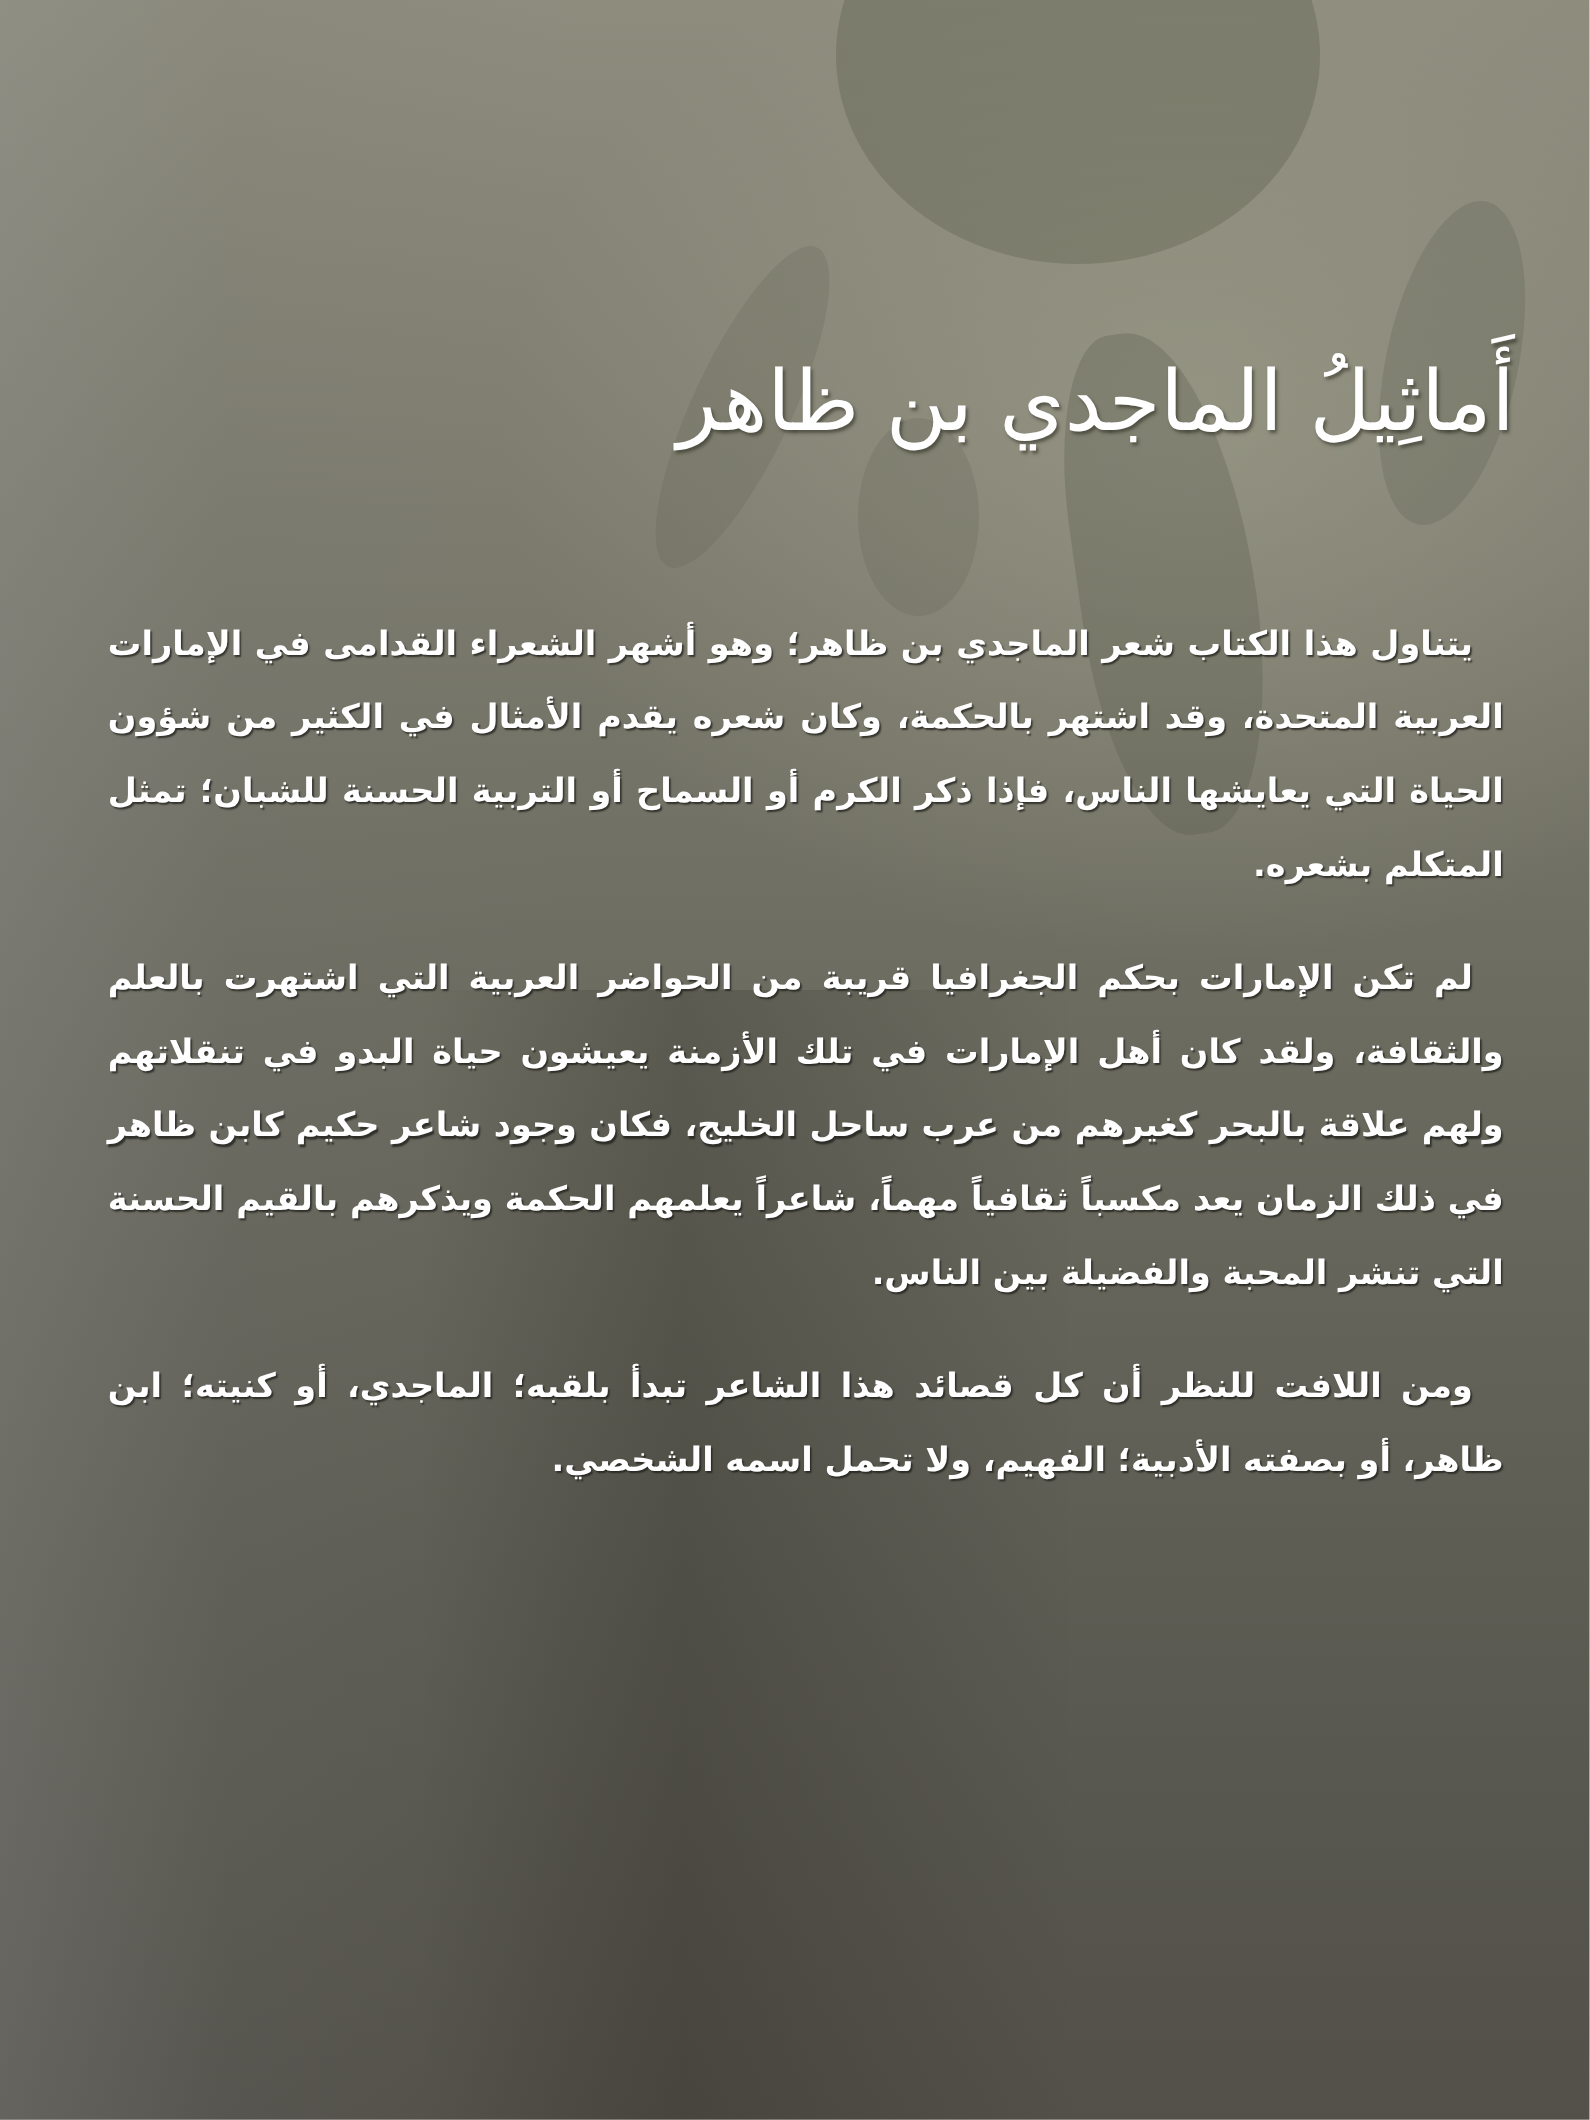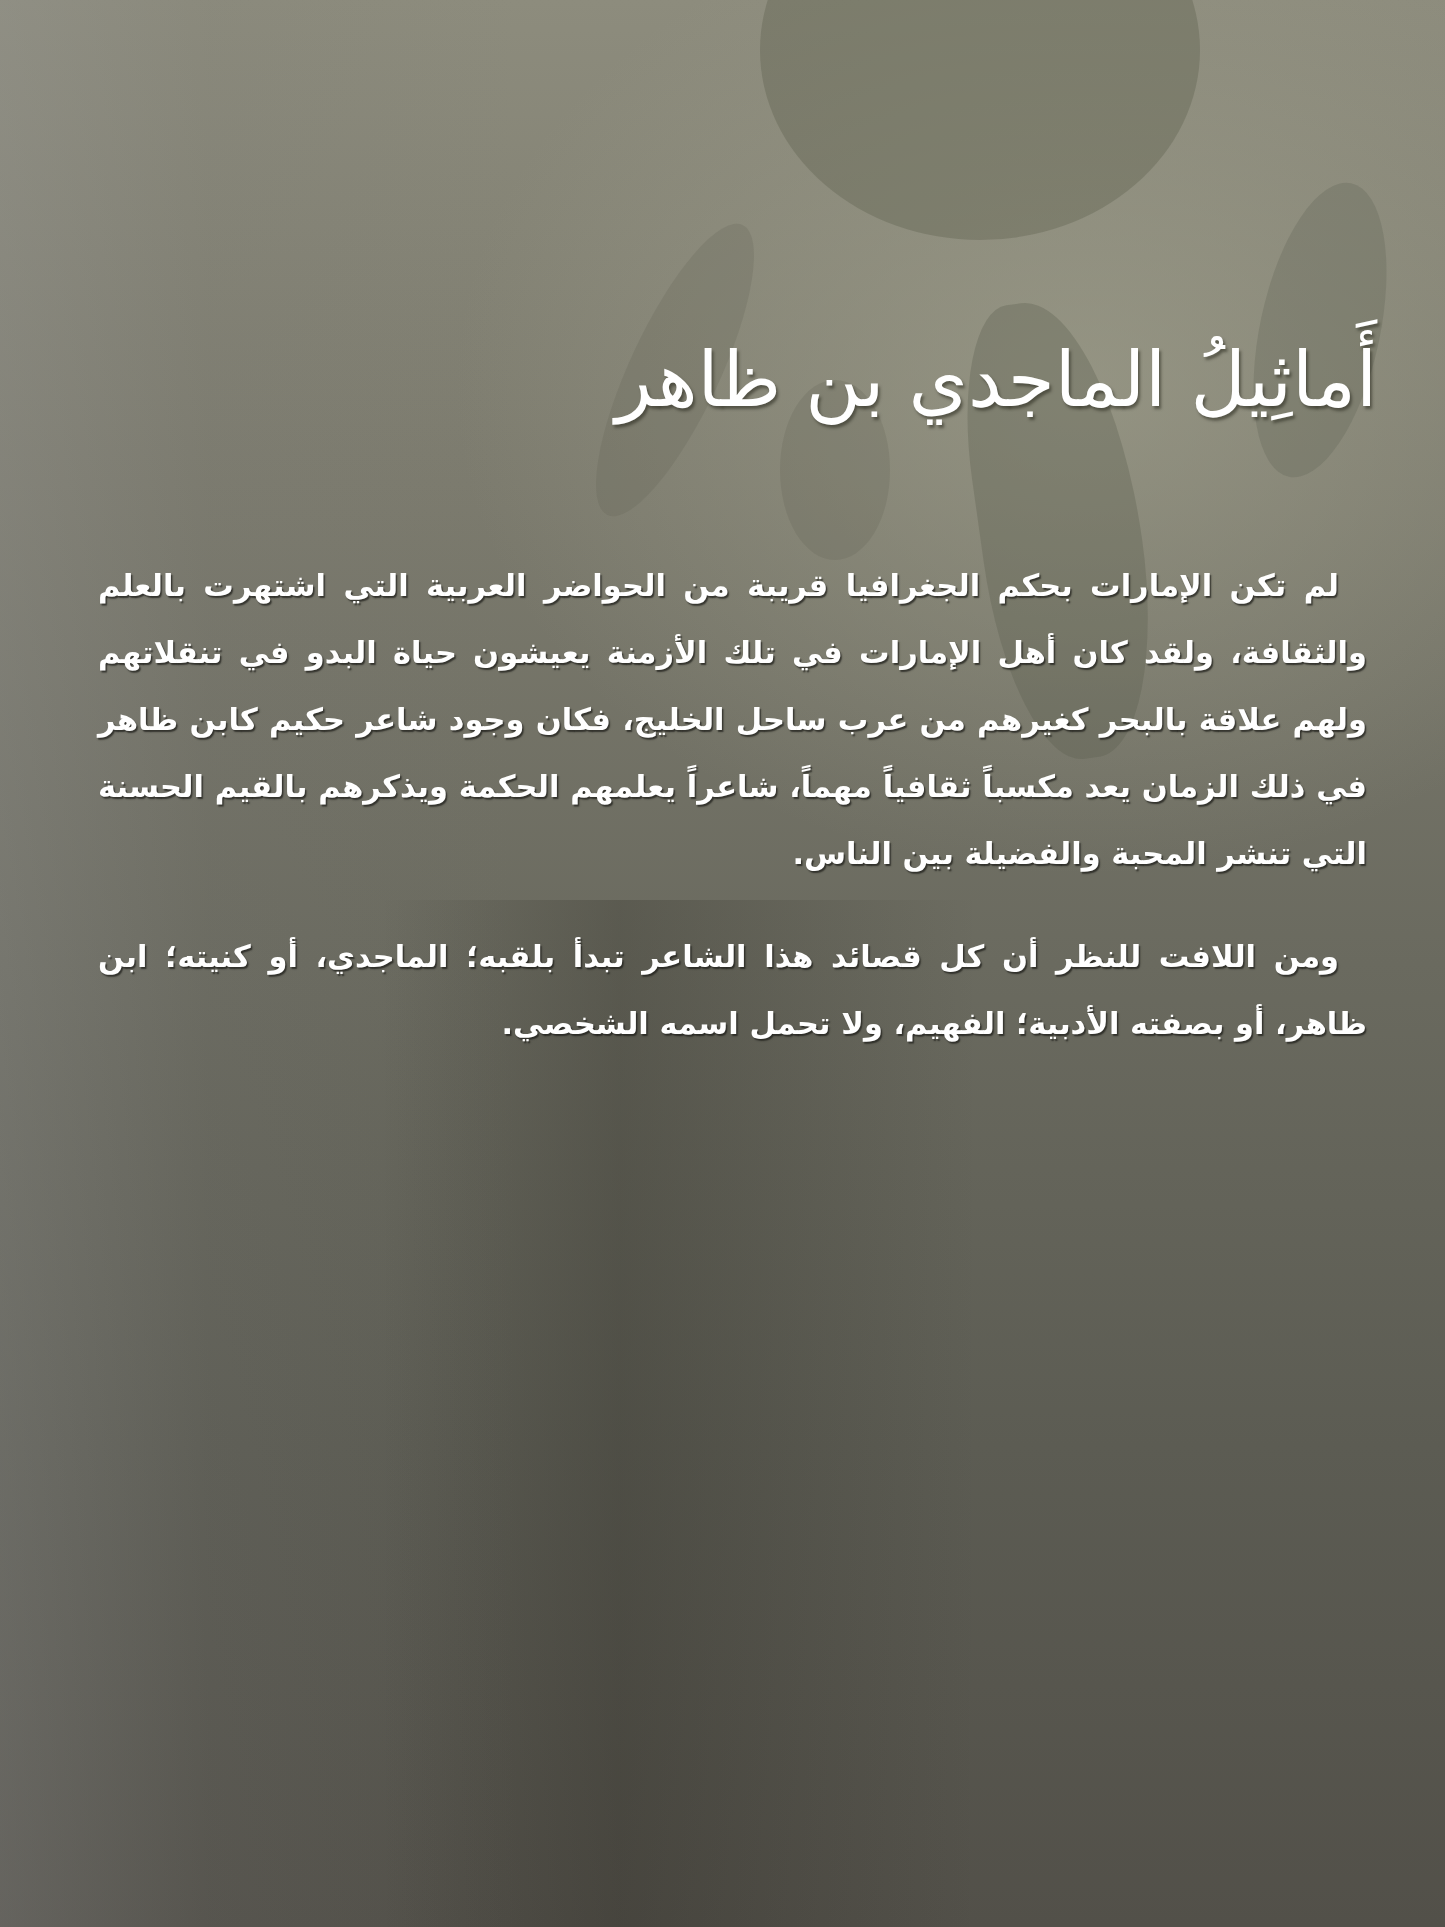--- a/index.html
+++ b/index.html
@@ -73,21 +73,21 @@
     .page {
       position: absolute;
       left: 0; top: 0;
       width: 1445px;
       height: 1927px;
       direction: rtl;
     }
     .title {
       position: absolute;
       right: 68px;
-      top: 325px;
+      top: 310px;
       margin: 0;
       font-family: "DejaVu Sans", sans-serif;
       font-weight: normal;
       font-size: 76px;
       line-height: 110px;
       color: #ffffff;
       text-shadow: 2px 3px 3px rgba(40,40,30,0.55);
       white-space: nowrap;
       letter-spacing: 0;
     }
@@ -121,16 +121,17 @@
 <div class="deco deco-circle"></div>
 <div class="deco deco-stroke-1"></div>
 <div class="deco deco-stroke-2"></div>
 <div class="deco deco-stroke-3"></div>
 <div class="deco deco-stroke-4"></div>
 
 <div class="page">
   <h1 class="title">أَماثِيلُ الماجدي بن ظاهر</h1>
 
   <div class="body">
+    <p class="para indent">يتناول هذا الكتاب شعر الماجدي بن ظاهر؛ وهو أشهر الشعراء القدامى في الإمارات العربية المتحدة، وقد اشتهر بالحكمة، وكان شعره يقدم الأمثال في الكثير من شؤون الحياة التي يعايشها الناس، فإذا ذكر الكرم أو السماح أو التربية الحسنة للشبان؛ تمثل المتكلم بشعره.</p>
     <p class="para indent">لم تكن الإمارات بحكم الجغرافيا قريبة من الحواضر العربية التي اشتهرت بالعلم والثقافة، ولقد كان أهل الإمارات في تلك الأزمنة يعيشون حياة البدو في تنقلاتهم ولهم علاقة بالبحر كغيرهم من عرب ساحل الخليج، فكان وجود شاعر حكيم كابن ظاهر في ذلك الزمان يعد مكسباً ثقافياً مهماً، شاعراً يعلمهم الحكمة ويذكرهم بالقيم الحسنة التي تنشر المحبة والفضيلة بين الناس.</p>
     <p class="para indent">ومن اللافت للنظر أن كل قصائد هذا الشاعر تبدأ بلقبه؛ الماجدي، أو كنيته؛ ابن ظاهر، أو بصفته الأدبية؛ الفهيم، ولا تحمل اسمه الشخصي.</p>
   </div>
 </div>
 
 </body></html>

